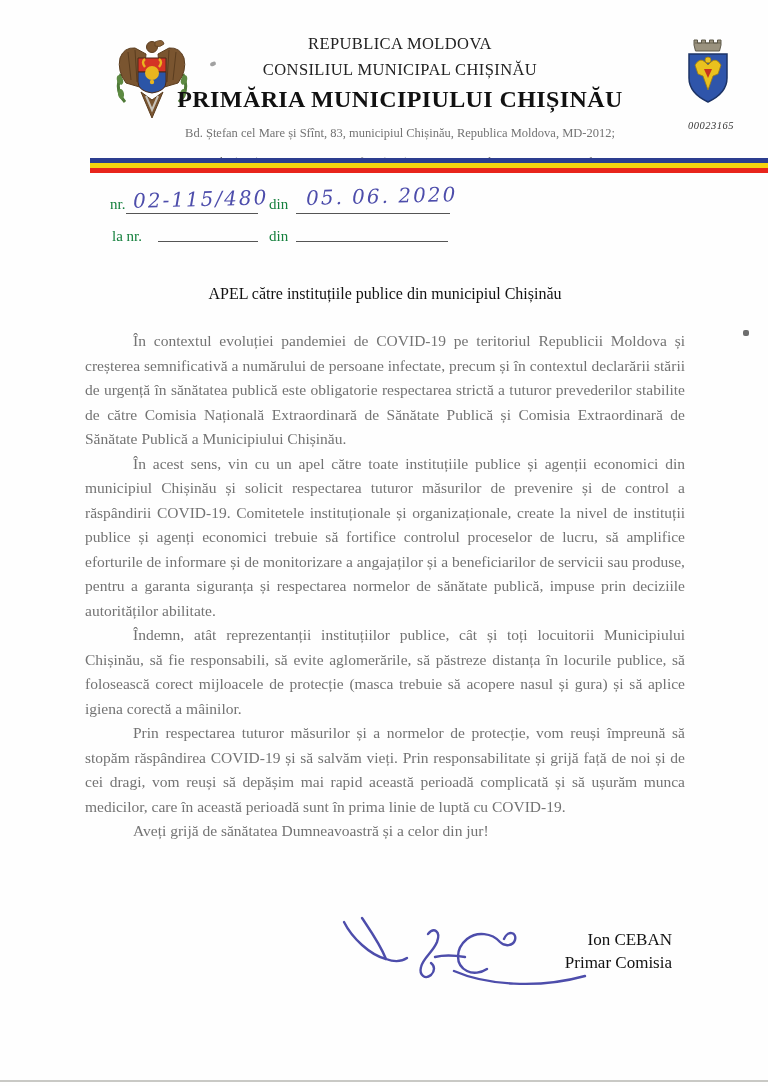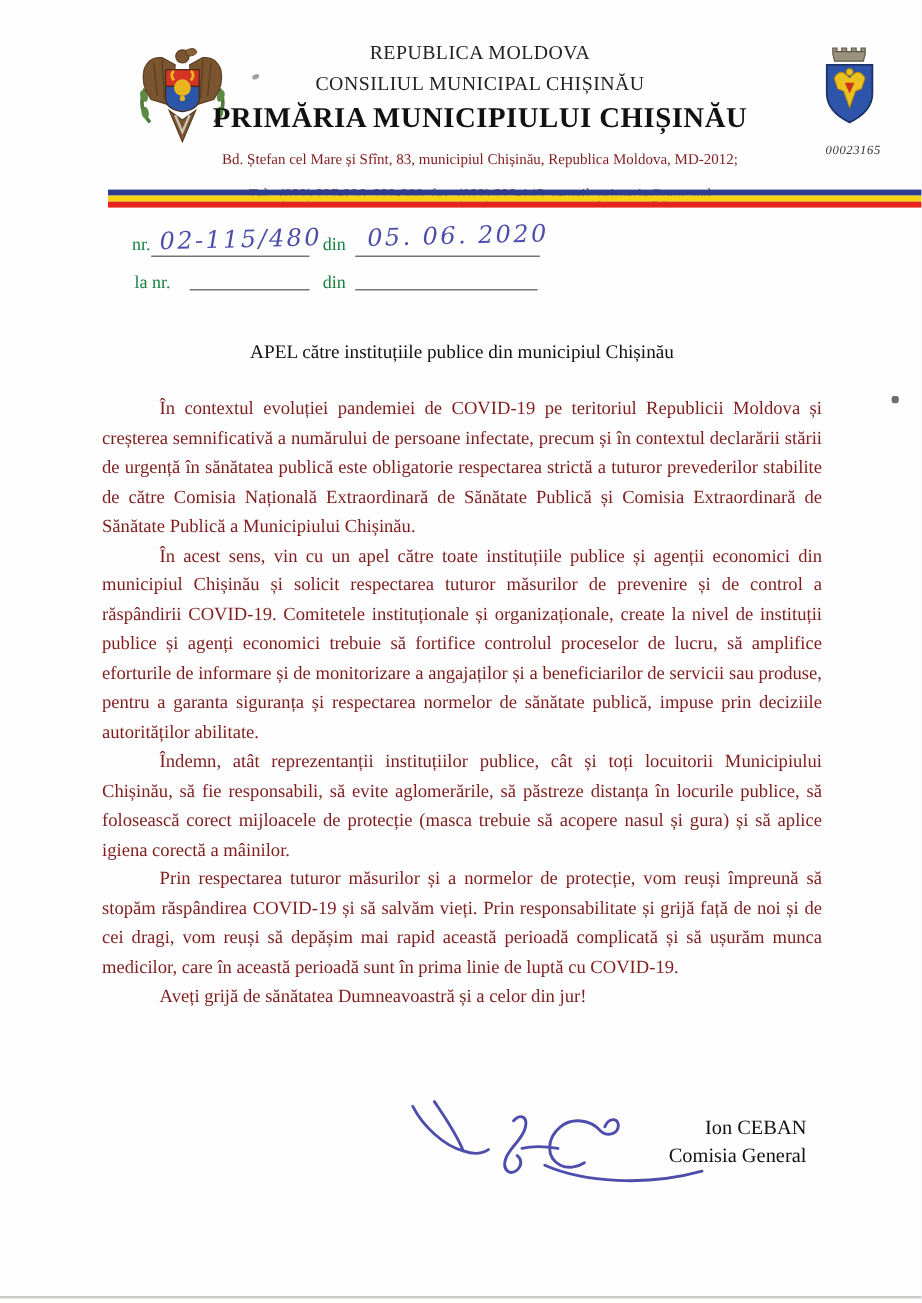--- a/index.html
+++ b/index.html
@@ -19,21 +19,21 @@
     position:absolute;left:100px;top:34px;width:600px;
     text-align:center;
   }
   .hdr-line1,.hdr-line2{
     font-size:16.5px;letter-spacing:.4px;margin:0 0 6px 0;color:#222;
   }
   .hdr-line3{
     font-size:24px;font-weight:bold;letter-spacing:.4px;margin:0 0 9px 0;color:#111;
   }
   .hdr-addr{
-    font-size:12.5px;line-height:17px;margin:12px;color:#7f1d1d;
+    font-size:12.5px;line-height:17px;margin:12px;color:#737373;
   }
   .emblem-left{position:absolute;left:113px;top:36px;width:78px;height:90px;}
   .emblem-right{position:absolute;left:685px;top:31px;width:46px;height:78px;}
   .stamp-number{
     position:absolute;left:680px;top:120px;width:62px;
     text-align:center;font-size:10.5px;letter-spacing:.5px;color:#333;font-style:italic;
   }
   .scan-speck-1{position:absolute;left:210px;top:62px;width:6px;height:4px;
     background:#8a8a8a;border-radius:60% 40% 50% 50%;transform:rotate(-20deg);opacity:.8;}
   .scan-speck-2{position:absolute;left:743px;top:330px;width:6px;height:6px;
@@ -53,21 +53,21 @@
     transform:rotate(-1.5deg);
     white-space:nowrap;
   }
   
   .title{
     position:absolute;left:85px;top:285px;width:600px;
     text-align:center;font-size:16px;font-weight:normal;color:#111;
   }
   .body-text{
     position:absolute;left:85px;top:329px;width:600px;
-    font-size:15.5px;line-height:24.5px;text-align:justify;color:#7f1d1d;
+    font-size:15.5px;line-height:24.5px;text-align:justify;color:#737373;
   }
   .body-text p{margin:0;text-indent:48px;}
   
   .sig-block{
     position:absolute;left:450px;top:928px;width:222px;
     text-align:right;font-size:17px;font-weight:normal;line-height:23px;color:#111;
   }
   .sig-scrawl{position:absolute;left:336px;top:912px;width:256px;height:84px;}
   
   .scan-edge{position:absolute;left:0;top:1080px;width:768px;height:2px;background:#c9c9c5;}
@@ -165,17 +165,17 @@
       <path d="M8,10 C16,26 34,43 50,47 C58,50 65,50 71,46"></path>
       <path d="M26,6 C34,18 44,32 50,47"></path>
       <path d="M92,22 C98,15 105,19 101,30 C97,40 87,46 85,55 C83,63 89,68 95,63 C99,59 99,54 95,51"></path>
       <path d="M168,27 C172,18 181,20 179,28 C177,34 169,35 164,30 C156,21 141,19 131,27 C119,37 119,53 131,59 C137,62 145,61 151,57"></path>
       <path d="M129,45 C117,43 107,43 99,45"></path>
       <path d="M118,59 C150,73 202,77 249,64"></path>
     </svg>
   </div>
   <div class="sig-block">
     <div>Ion CEBAN</div>
-    <div>Comisia General</div>
+    <div>Primar Comisia</div>
   </div>
 
   <div class="scan-edge"></div>
 </div>
 
 </body></html>

